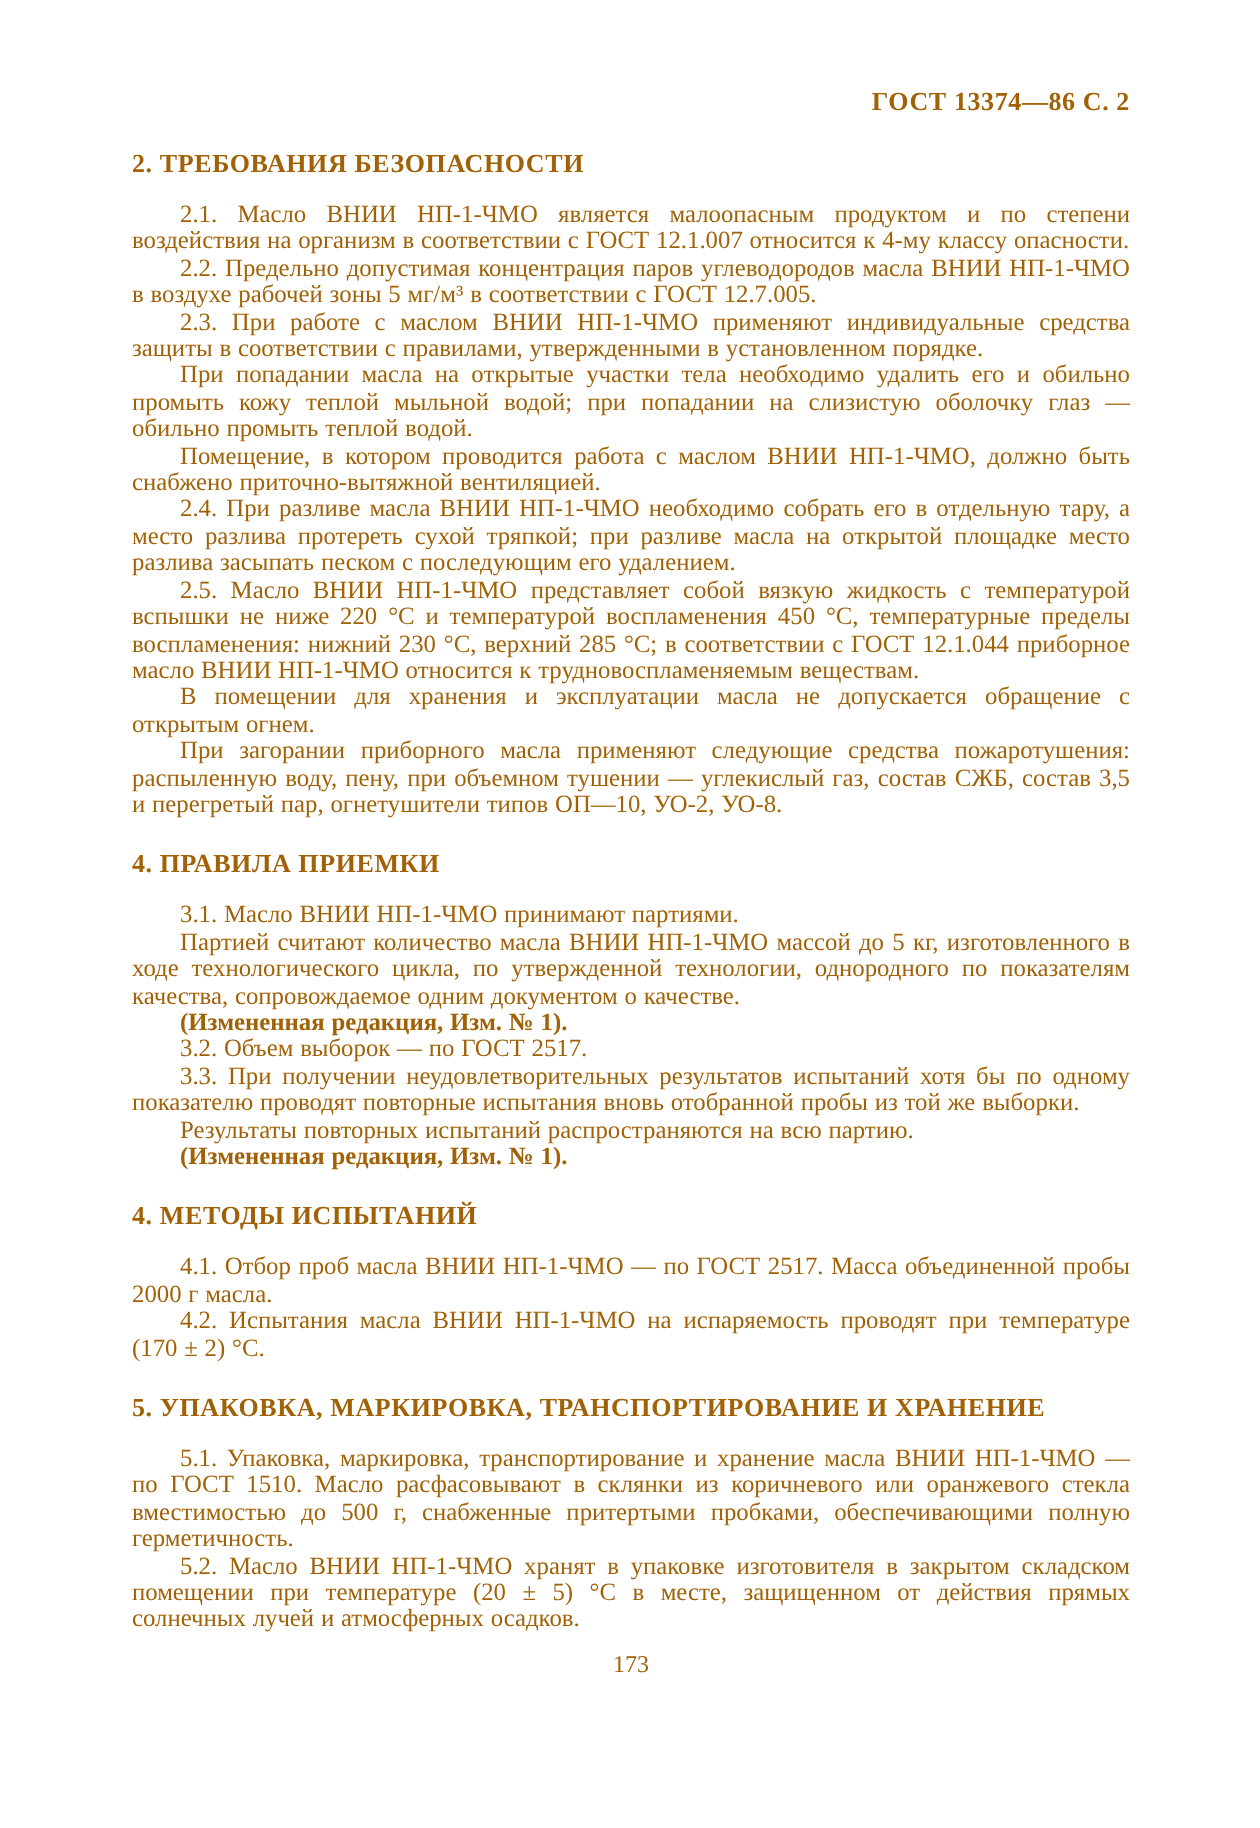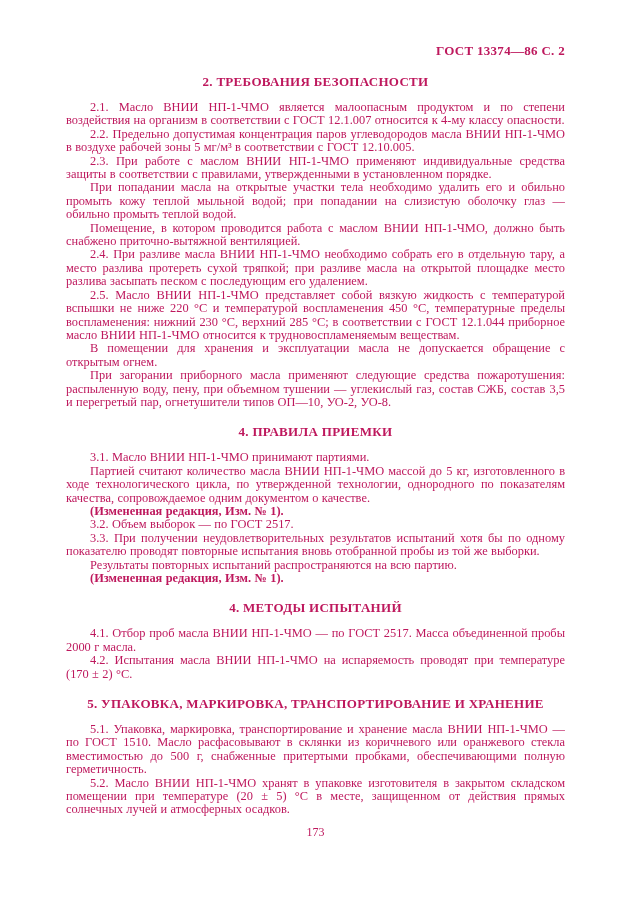--- a/index.html
+++ b/index.html
@@ -6,36 +6,36 @@
     margin: 0;
     padding: 0;
     background: #ffffff;
   }
   .page {
     position: relative;
     box-sizing: border-box;
     width: 630px;
     height: 914px;
     background: #ffffff;
-    color: #be185d;
+    color: #a16207;
     font-family: "Liberation Serif", "DejaVu Serif", serif;
     padding: 44px 65px 0 66px;
     overflow: hidden;
   }
   .doc-header {
     text-align: right;
     font-weight: bold;
     font-size: 13px;
     line-height: 14px;
     letter-spacing: 0.3px;
     margin: 0;
   }
   .section { margin: 0; }
   .section-title {
-    text-align: center;
+    text-align: left;
     font-weight: bold;
     font-size: 13px;
     line-height: 14px;
     letter-spacing: 0.3px;
     margin: 16px 0 12px 0;
   }
   .section-title.first { margin-top: 17px; }
   p.para {
     margin: 0;
     font-size: 12.4px;
@@ -55,21 +55,21 @@
 </head>
 <body>
 
 <div class="page">
 
   <p class="doc-header">ГОСТ 13374—86 С. 2</p>
 
   <div class="section">
     <h2 class="section-title first">2. ТРЕБОВАНИЯ БЕЗОПАСНОСТИ</h2>
     <p class="para">2.1. Масло ВНИИ НП-1-ЧМО является малоопасным продуктом и по степени воздействия на организм в соответствии с ГОСТ 12.1.007 относится к 4-му классу опасности.</p>
-    <p class="para">2.2. Предельно допустимая концентрация паров углеводородов масла ВНИИ НП-1-ЧМО в воздухе рабочей зоны 5 мг/м³ в соответствии с ГОСТ 12.10.005.</p>
+    <p class="para">2.2. Предельно допустимая концентрация паров углеводородов масла ВНИИ НП-1-ЧМО в воздухе рабочей зоны 5 мг/м³ в соответствии с ГОСТ 12.7.005.</p>
     <p class="para">2.3. При работе с маслом ВНИИ НП-1-ЧМО применяют индивидуальные средства защиты в соответствии с правилами, утвержденными в установленном порядке.</p>
     <p class="para">При попадании масла на открытые участки тела необходимо удалить его и обильно промыть кожу теплой мыльной водой; при попадании на слизистую оболочку глаз — обильно промыть теплой водой.</p>
     <p class="para">Помещение, в котором проводится работа с маслом ВНИИ НП-1-ЧМО, должно быть снабжено приточно-вытяжной вентиляцией.</p>
     <p class="para">2.4. При разливе масла ВНИИ НП-1-ЧМО необходимо собрать его в отдельную тару, а место разлива протереть сухой тряпкой; при разливе масла на открытой площадке место разлива засыпать песком с последующим его удалением.</p>
     <p class="para">2.5. Масло ВНИИ НП-1-ЧМО представляет собой вязкую жидкость с температурой вспышки не ниже 220 °С и температурой воспламенения 450 °С, температурные пределы воспламенения: нижний 230 °С, верхний 285 °С; в соответствии с ГОСТ 12.1.044 приборное масло ВНИИ НП-1-ЧМО относится к трудновоспламеняемым веществам.</p>
     <p class="para">В помещении для хранения и эксплуатации масла не допускается обращение с открытым огнем.</p>
     <p class="para">При загорании приборного масла применяют следующие средства пожаротушения: распыленную воду, пену, при объемном тушении — углекислый газ, состав СЖБ, состав 3,5 и перегретый пар, огнетушители типов ОП—10, УО-2, УО-8.</p>
   </div>
 
   <div class="section">

